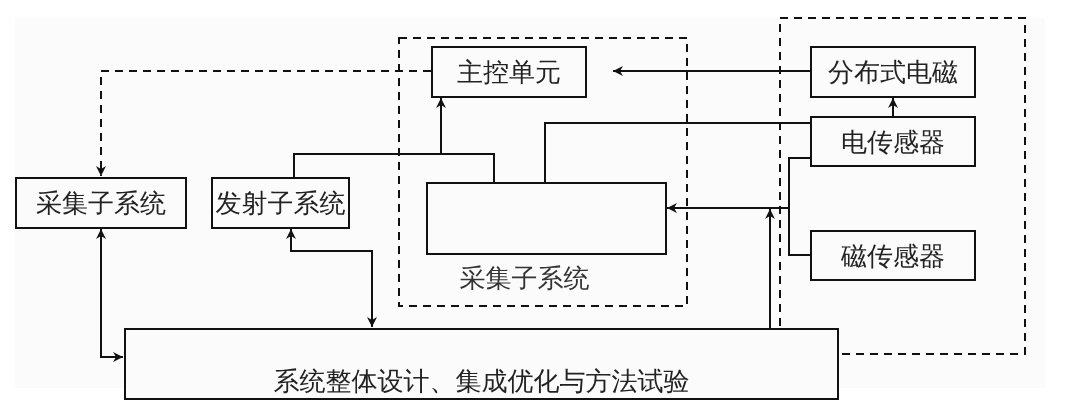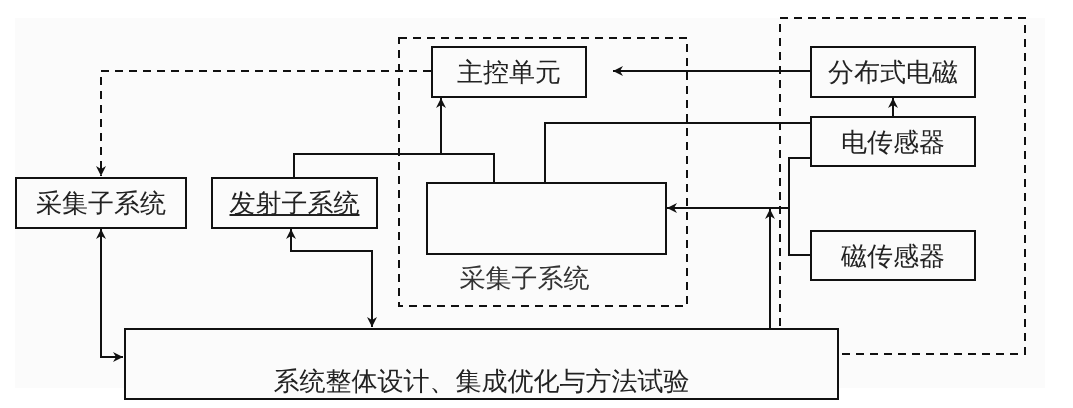--- a/index.html
+++ b/index.html
@@ -48,21 +48,21 @@
 
   <polyline points="101,229 101,357 123,357" fill="none" stroke="#111" stroke-width="2" marker-end="url(#ah)" marker-start="url(#ahs)"></polyline>
 
   <polyline points="291,229 291,251 372,251 372,327" fill="none" stroke="#111" stroke-width="2" marker-end="url(#ah)" marker-start="url(#ahs)"></polyline>
 </svg>
 
 <div class="box" style="left:15px;top:177px;width:172px;height:52px;">
   <span>采集子系统</span>
 </div>
 
-<div class="box" style="left:211px;top:177px;width:167px;height:52px;text-decoration:underline;">
+<div class="box" style="left:211px;top:177px;width:139px;height:52px;">
   <span>发射子系统</span>
 </div>
 
 <div class="box" style="left:431px;top:46px;width:156px;height:52px;">
   <span>主控单元</span>
 </div>
 
 <div class="box" style="left:426px;top:182px;width:241px;height:73px;flex-direction:column;">
 </div>
 

